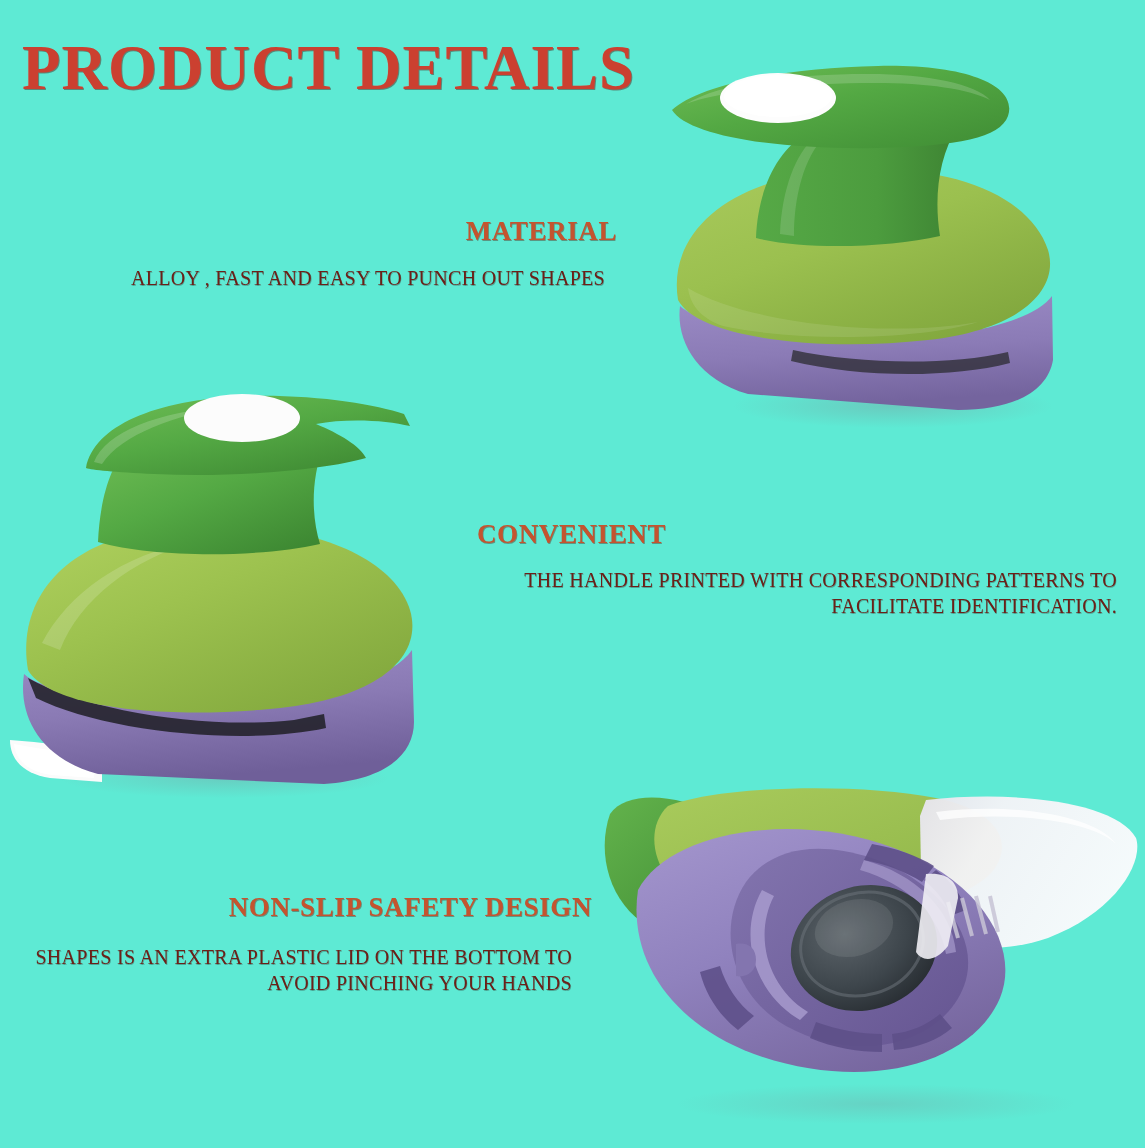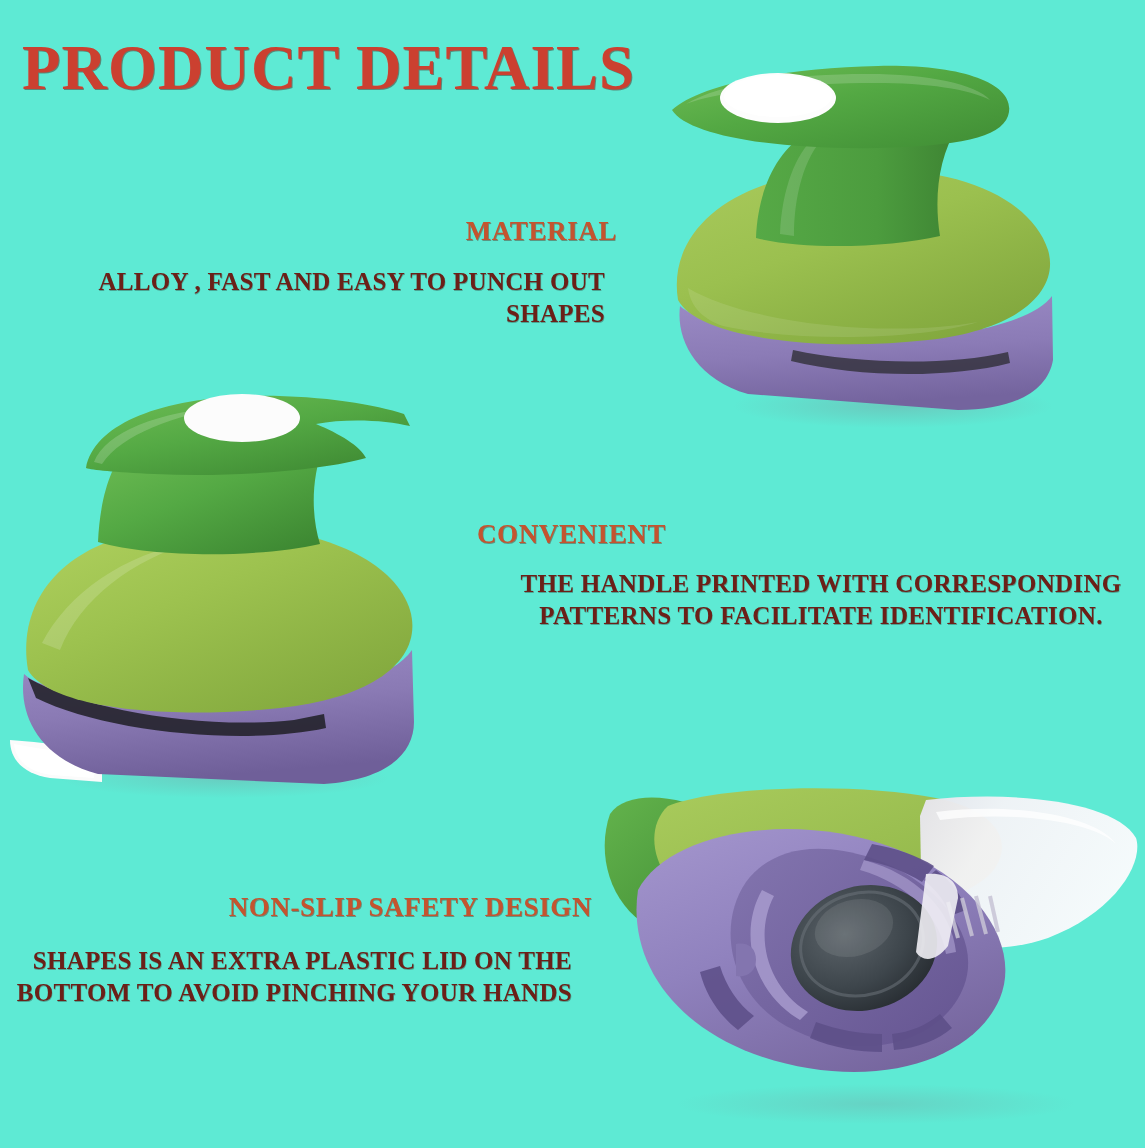--- a/index.html
+++ b/index.html
@@ -33,35 +33,35 @@
     position: absolute;
     font-size: 27px;
     font-weight: bold;
     letter-spacing: 0.6px;
     color: #C4542F;
     text-shadow: 0.7px 0.7px 0 rgba(90,25,10,0.40);
     white-space: nowrap;
   }
   .feature-body {
     position: absolute;
-    font-size: 25px;
-    font-weight: bold;
+    font-size: 20px;
+    font-weight: normal;
     line-height: 1.28;
     letter-spacing: 0.3px;
     color: #6B2018;
     text-shadow: 0.6px 0.6px 0 rgba(40,5,0,0.30);
   }
 
   
   #material-head { left: 12px; top: 216px; width: 605px; text-align: right; }
   #material-body { left: 0; top: 266px; width: 605px; text-align: right; }
 
   
   #convenient-head { left: 477px; top: 519px; text-align: left; }
-  #convenient-body { left: 477px; top: 568px; width: 640px; text-align: center; margin-left: 24px; }
+  #convenient-body { left: 477px; top: 568px; width: 640px; text-align: right; }
 
   
   #nonslip-head { left: 0; top: 892px; width: 572px; text-align: right; margin-left: 20px; }
   #nonslip-body { left: 0; top: 945px; width: 572px; text-align: right; }
 
   
   .product {
     position: absolute;
   }
   #product-top     { left: 628px; top: 38px;  width: 510px; height: 400px; }

